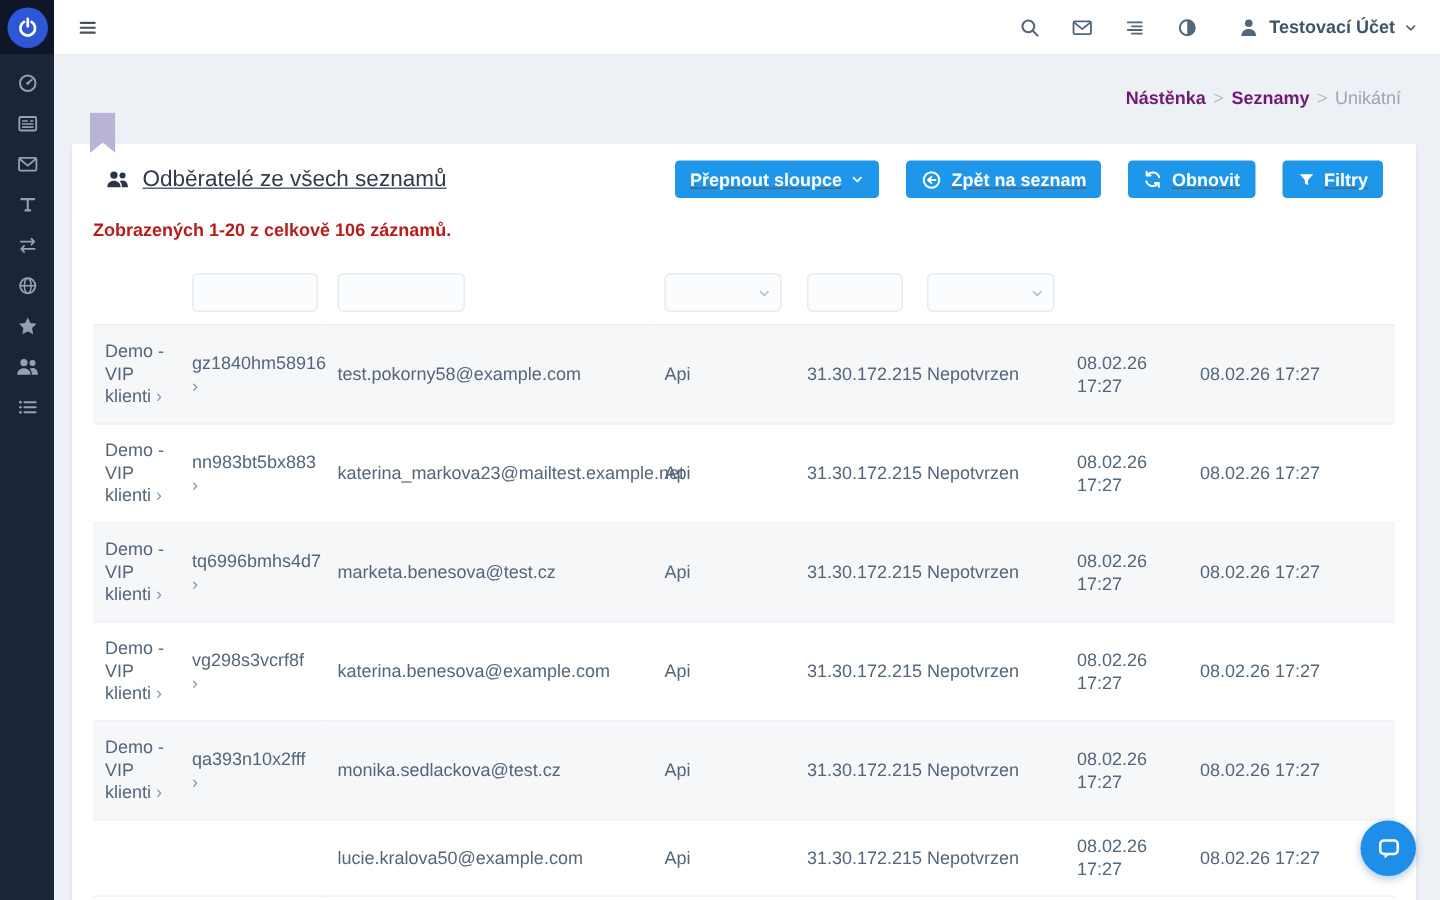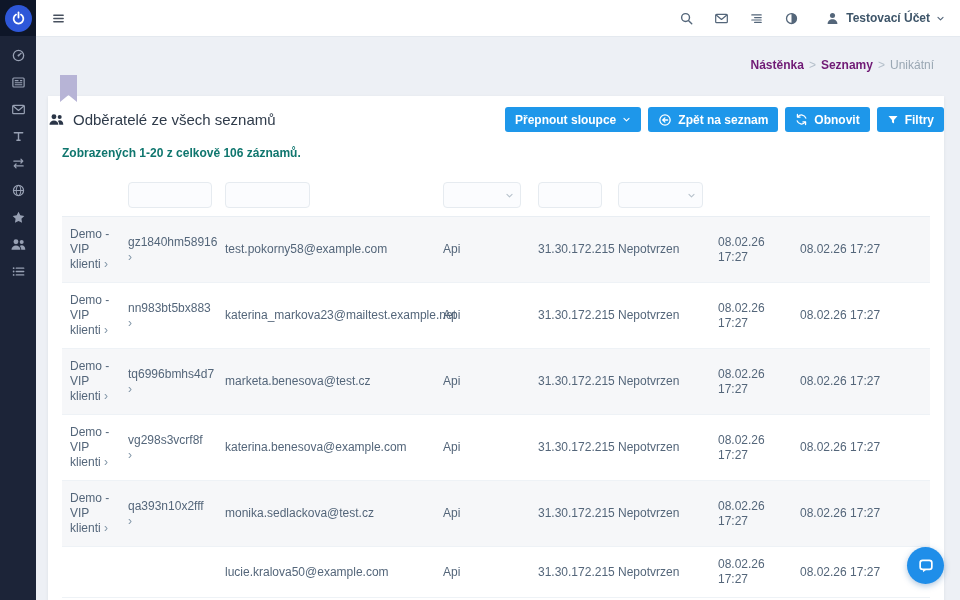--- a/index.html
+++ b/index.html
@@ -33,28 +33,28 @@
   
   .main { position: absolute; left: 36px; top: 37px; right: 0; bottom: 0; }
   .breadcrumb { position: absolute; top: 21px; right: 26px; font-size: 12px; font-weight: 700; }
   .breadcrumb .bc-link { color: #701a75; cursor: pointer; }
   .breadcrumb .bc-current { color: #9aa7b3; font-weight: 400; }
   .breadcrumb .bc-sep { color: #b4bfca; padding: 0 5px; font-weight: 400; }
 
   .card { position: absolute; left: 12px; right: 16px; top: 59px; height: 600px; background: #fff; box-shadow: 0 1px 3px rgba(30,40,60,.08); }
   .bookmark { position: absolute; left: 12px; top: -21px; width: 17px; height: 27px; background: #b7b4d6; clip-path: polygon(0 0, 100% 0, 100% 100%, 50% 74%, 0 100%); cursor: pointer; }
 
-  .card-head { display: flex; align-items: center; padding: 11px 0 9px; }
+  .card-head { display: flex; align-items: center; padding: 11px 22px 9px; text-decoration: underline; }
   .page-title { display: flex; align-items: center; gap: 8px; font-size: 15px; font-weight: 500; color: #2f3b4a; }
   .page-title .icn { color: #2a3547; }
-  .toolbar { margin-left: auto; display: flex; gap: 7px; }
+  .toolbar { margin-left: auto; display: flex; gap: 18px; }
   .btn { background: #1e97ea; color: #fff; border: none; border-radius: 3px; height: 25px; padding: 0 10px; font-family: inherit; font-size: 12px; font-weight: 700; display: inline-flex; align-items: center; gap: 6px; cursor: pointer; }
   .btn .icn { color: #fff; }
 
-  .summary { padding: 5px 14px 14px; font-weight: 700; color: #0f766e; font-size: 12px; }
+  .summary { padding: 5px 14px 14px; font-weight: 700; color: #b91c1c; font-size: 12px; }
 
   
   table { width: calc(100% - 28px); margin: 0 14px; border-collapse: collapse; table-layout: fixed; font-size: 12px; }
   th { text-align: left; padding: 9px 8px; font-weight: 700; color: #2b3d4f; background: #f7f9fb; border-top: 1px solid #edf1f5; border-bottom: 1px solid #edf1f5; font-size: 12px; }
   .filter-row td { padding: 8px; border-bottom: 1px solid #e9eef3; background: #fff; }
   .flt-input, .flt-select { height: 26px; border: 1px solid #e6ebf0; border-radius: 4px; background: #fbfcfe; font-family: inherit; font-size: 12px; color: #54667a; padding: 0 6px; }
   .flt-input { width: 84px; }
   .flt-input.flt-ip { width: 64px; }
   .flt-input.flt-email { width: 85px; }
   .flt-select { display: inline-flex; align-items: center; justify-content: flex-end; width: 78px; color: #b7c2cc; cursor: pointer; }

